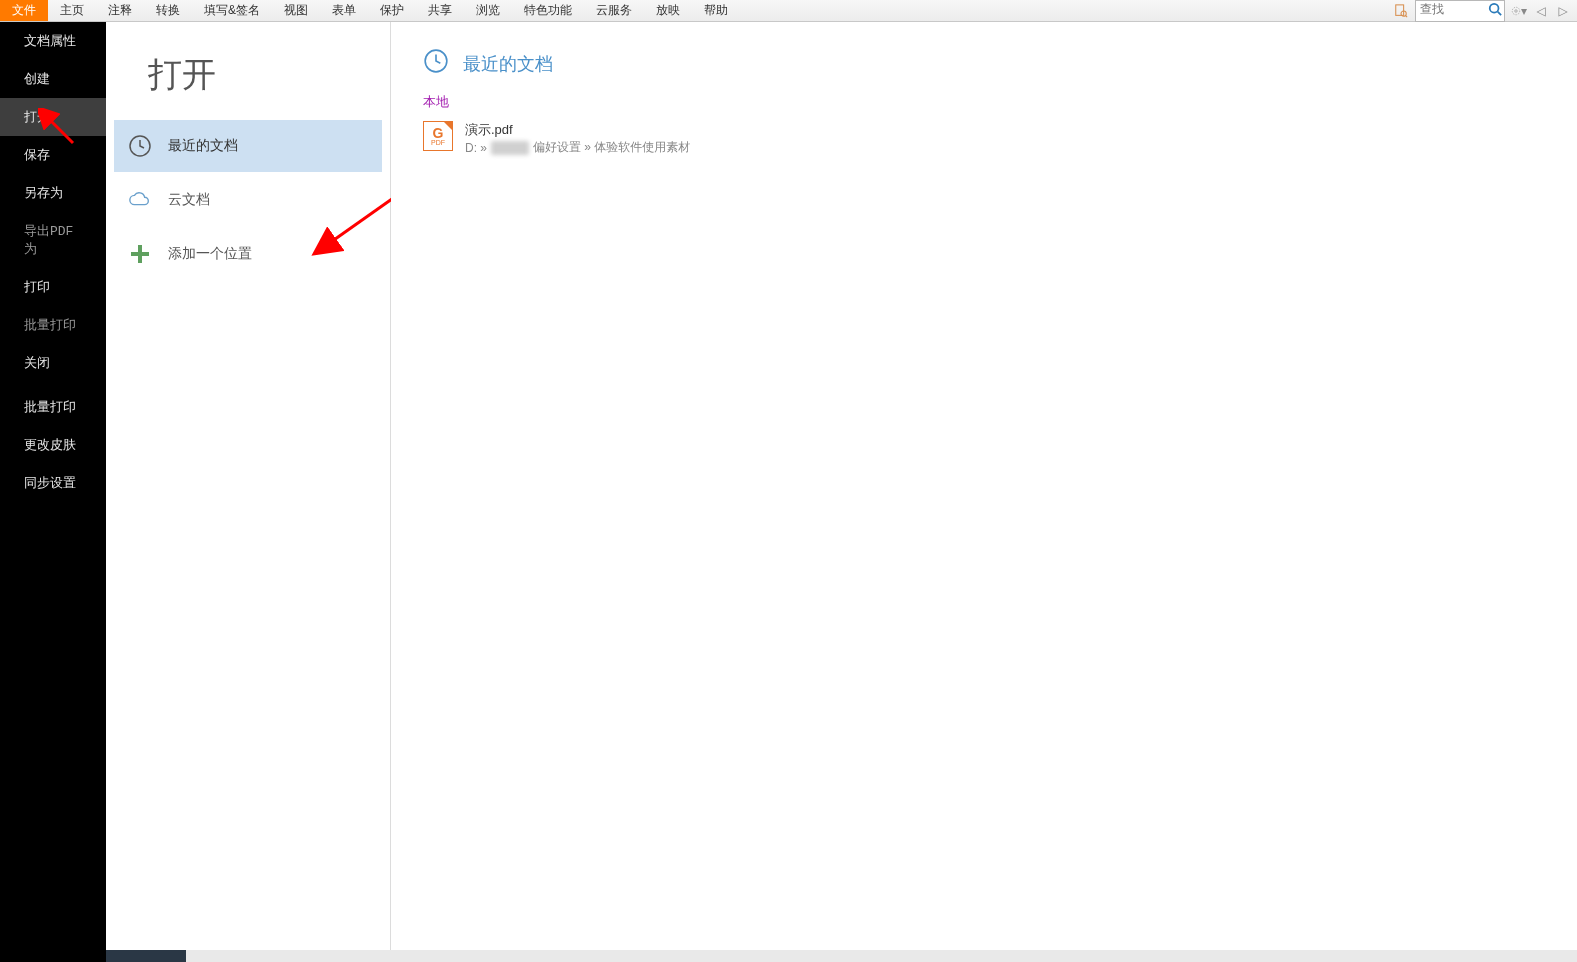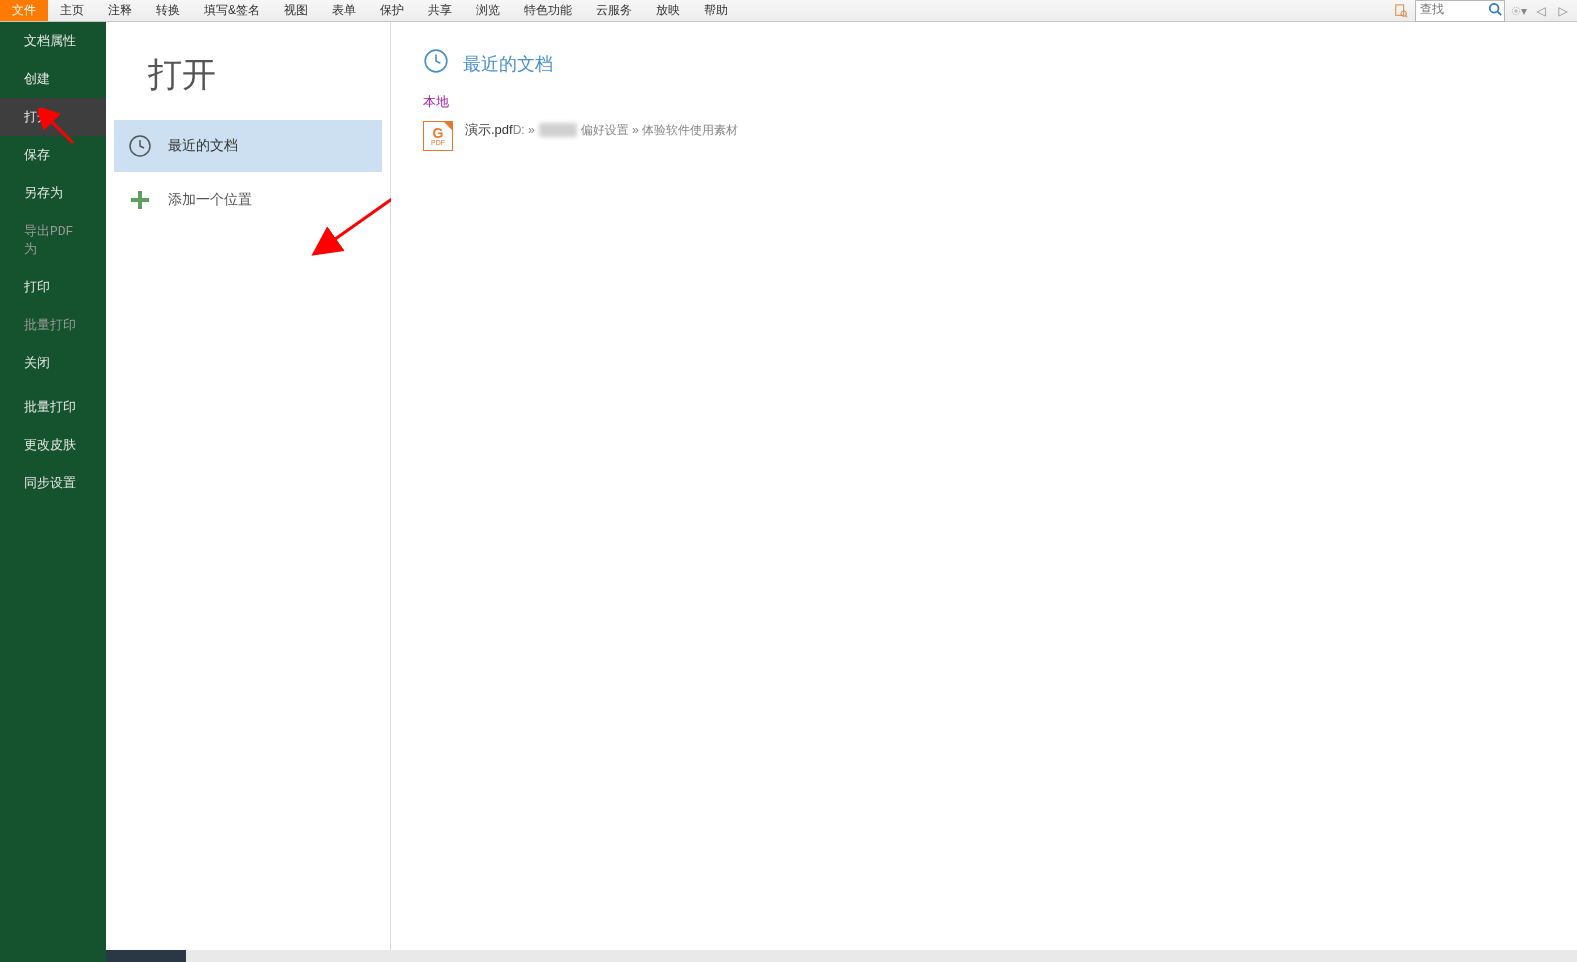--- a/index.html
+++ b/index.html
@@ -13,21 +13,21 @@
     .menubar .right { display: flex; align-items: center; gap: 6px; padding-right: 6px; }
     .search-wrap { display:flex; align-items:flex-start; border:1px solid #b8b8b8; background:#fff; height:22px; }
     .search-wrap input { border: none; outline: none; height: 16px; width: 70px; font-size: 12px; padding: 0 4px; color:#888;}
     .search-wrap .mag { width:18px; height:16px; display:flex; align-items:center; justify-content:center; color:#2a7ab9; font-size:14px; }
     .mini-icon { width:16px; height:16px; display:flex; align-items:center; justify-content:center; color:#888; font-size:12px; }
 
     
     .body { display: flex; height: calc(100% - 22px); }
 
     
-    .sidebar { width: 106px; background: #14532d; color: #e6e6e6; font-size: 13px; }
+    .sidebar { width: 106px; background: #000000; color: #e6e6e6; font-size: 13px; }
     .sidebar .side-item { padding: 10px 20px 10px 24px; cursor: pointer; }
     .sidebar .side-item.disabled { color: #9a9a9a; font-family: Liberation Mono, monospace; }
     .sidebar .side-item.selected { background: #3e3e3e; }
     .sidebar .side-gap { height: 6px; }
 
     
     .middle { width: 285px; background: #fff; border-right: 1px solid #dcdcdc; padding: 30px 0 0 0; }
     .page-title { font-size: 34px; font-weight: 300; color: #555; padding: 0 0 20px 42px; }
     .loc-list { padding: 0 8px; }
     .loc-item { display: flex; align-items: center; gap: 16px; padding: 14px 14px; margin: 2px 0; cursor: pointer; color:#555; font-size:14px; border-radius:0; }
@@ -35,21 +35,21 @@
     .loc-icon { width: 24px; height: 24px; display: flex; align-items: center; justify-content: center; }
 
     
     .content { flex: 1; background: #fff; padding: 26px 0 0 32px; position:relative; }
     .recent-head { display:flex; align-items:center; gap:14px; color:#4a90c9; font-size:18px; margin-bottom:14px; }
     .section-label { color:#a21caf; font-size:13px; margin-bottom:6px; }
     .file-row { display:flex; align-items:flex-start; gap:12px; padding:4px 0; cursor:pointer; }
     .file-icon { width:30px; height:30px; border:1px solid #e8762c; display:flex; flex-direction:column; align-items:center; justify-content:center; color:#e8762c; font-size:8px; position:relative; }
     .file-icon .fold { position:absolute; top:0; right:0; width:0; height:0; border-left:8px solid transparent; border-top:8px solid #e8762c; }
     .file-icon .g { font-size:14px; font-weight:bold; line-height:12px; }
-    .file-meta { display:flex; flex-direction:row; }
+    .file-meta { display:flex; flex-direction:column; }
     .file-name { font-size:13px; color:#333; }
     .file-path { font-size:12px; color:#888; display:flex; align-items:center; gap:4px; }
     .blur { filter: blur(2px); background:#d0d0d0; color:transparent; border-radius:2px; padding:0 2px;}
     
     
     .arrow { position:absolute; pointer-events:none; }
 
     
     .status-strip { position:absolute; bottom:0; left:106px; right:0; height:12px; display:flex; }
     .status-strip .dark { width:80px; background:#2a3745;}
@@ -133,20 +133,28 @@
       <div class="loc-item selected">
         <span class="loc-icon">
           <svg width="24" height="24" viewBox="0 0 24 24" fill="none" class="clock-svg-grey" stroke-width="1.5">
               <circle cx="12" cy="12" r="10"></circle>
               <path d="M12 6v6l4 2"></path>
             </svg>
         </span>
         <span>最近的文档</span>
       </div>
 
+      <div class="loc-item">
+        <span class="loc-icon">
+          <svg width="26" height="20" viewBox="0 0 26 20" fill="none" stroke="#6aa0cc" stroke-width="1.5">
+              <path d="M7 15a5 5 0 010-10 6 6 0 0111 2 4 4 0 010 8H7z"></path>
+            </svg>
+        </span>
+        <span>云文档</span>
+      </div>
 
 
       <div class="loc-item">
         <span class="loc-icon">
           <svg width="22" height="22" viewBox="0 0 22 22">
               <rect x="9" y="2" width="4" height="18" fill="#5fa05f"></rect>
               <rect x="2" y="9" width="18" height="4" fill="#5fa05f"></rect>
             </svg>
         </span>
         <span>添加一个位置</span>

